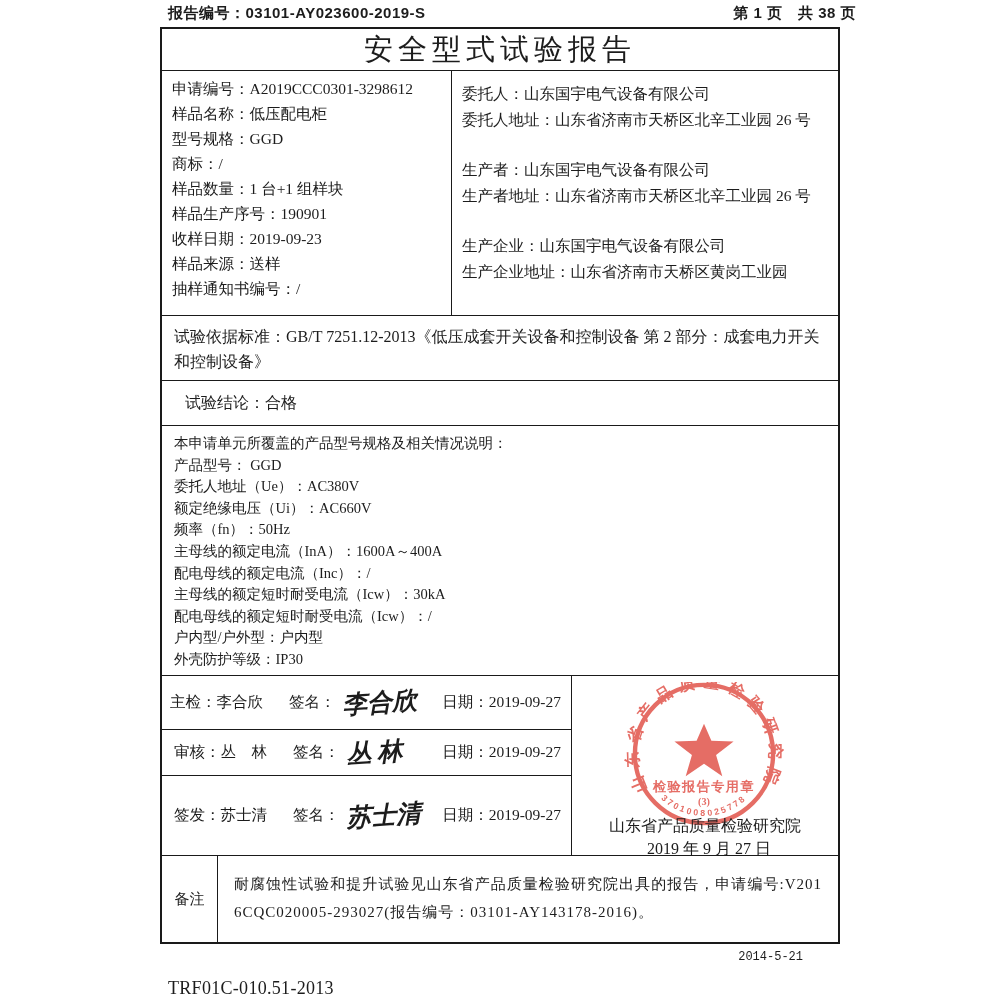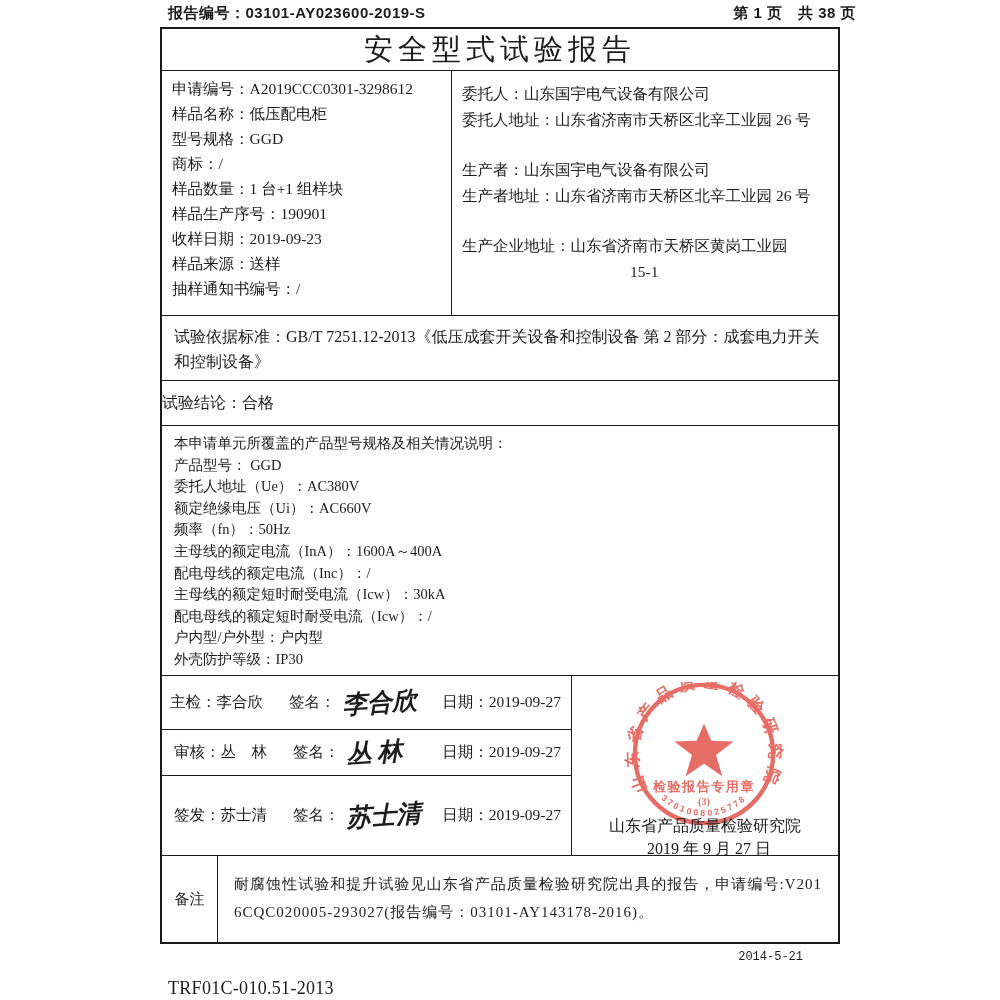--- a/index.html
+++ b/index.html
@@ -39,21 +39,21 @@
 
   .row-info { height:245px; display:flex; }
   .info-left { width:290px; border-right:1px solid #1a1a1a; padding:10px 10px 0 10px; }
   .info-left p { font-size:15.5px; line-height:16px; margin-bottom:9px; white-space:nowrap; }
   .info-right { flex:1; padding:10px 10px 0 10px; }
   .info-right .grp { margin-bottom:24px; }
   .info-right p { font-size:15.5px; line-height:26px; }
   .addr-cont { text-indent:168px; }
 
   .row-standard { height:65px; padding:8px 12px; font-size:16px; line-height:25px; }
-  .row-conclusion { height:45px; display:flex; align-items:center; padding:0 0; font-size:16px; }
+  .row-conclusion { height:45px; display:flex; align-items:center; padding:0 23px; font-size:16px; }
 
   .row-product { height:250px; padding:7px 2px 0 12px; }
   .row-product p { font-size:14.5px; line-height:21.6px; white-space:nowrap; }
 
   .row-sign { height:180px; display:flex; }
   .sign-left { width:410px; border-right:1px solid #1a1a1a; display:flex; flex-direction:column; }
   .sign-cell { display:flex; align-items:center; padding:0 10px 0 12px; border-top:1px solid #1a1a1a; font-size:15.5px; }
   .sign-cell:first-child { border-top:none; }
   .sign-cell-1 { height:53px;padding-left:8px; }
   .sign-cell-2 { height:47px;padding-left:12px; }
@@ -105,22 +105,22 @@
     <div class="info-right">
       <div class="grp">
         <p>委托人：山东国宇电气设备有限公司</p>
         <p>委托人地址：山东省济南市天桥区北辛工业园 26 号</p>
       </div>
       <div class="grp">
         <p>生产者：山东国宇电气设备有限公司</p>
         <p>生产者地址：山东省济南市天桥区北辛工业园 26 号</p>
       </div>
       <div class="grp">
+        <p>生产企业：山东国宇电气设备有限公司</p>
         <p>生产企业地址：山东省济南市天桥区黄岗工业园</p>
-        <p class="addr-cont">15-1</p>
       </div>
     </div>
   </div>
 
   <div class="row row-standard">试验依据标准：GB/T 7251.12-2013《低压成套开关设备和控制设备 第 2 部分：成套电力开关和控制设备》</div>
 
   <div class="row row-conclusion">试验结论：合格</div>
 
   <div class="row row-product">
     <p>本申请单元所覆盖的产品型号规格及相关情况说明：</p>

